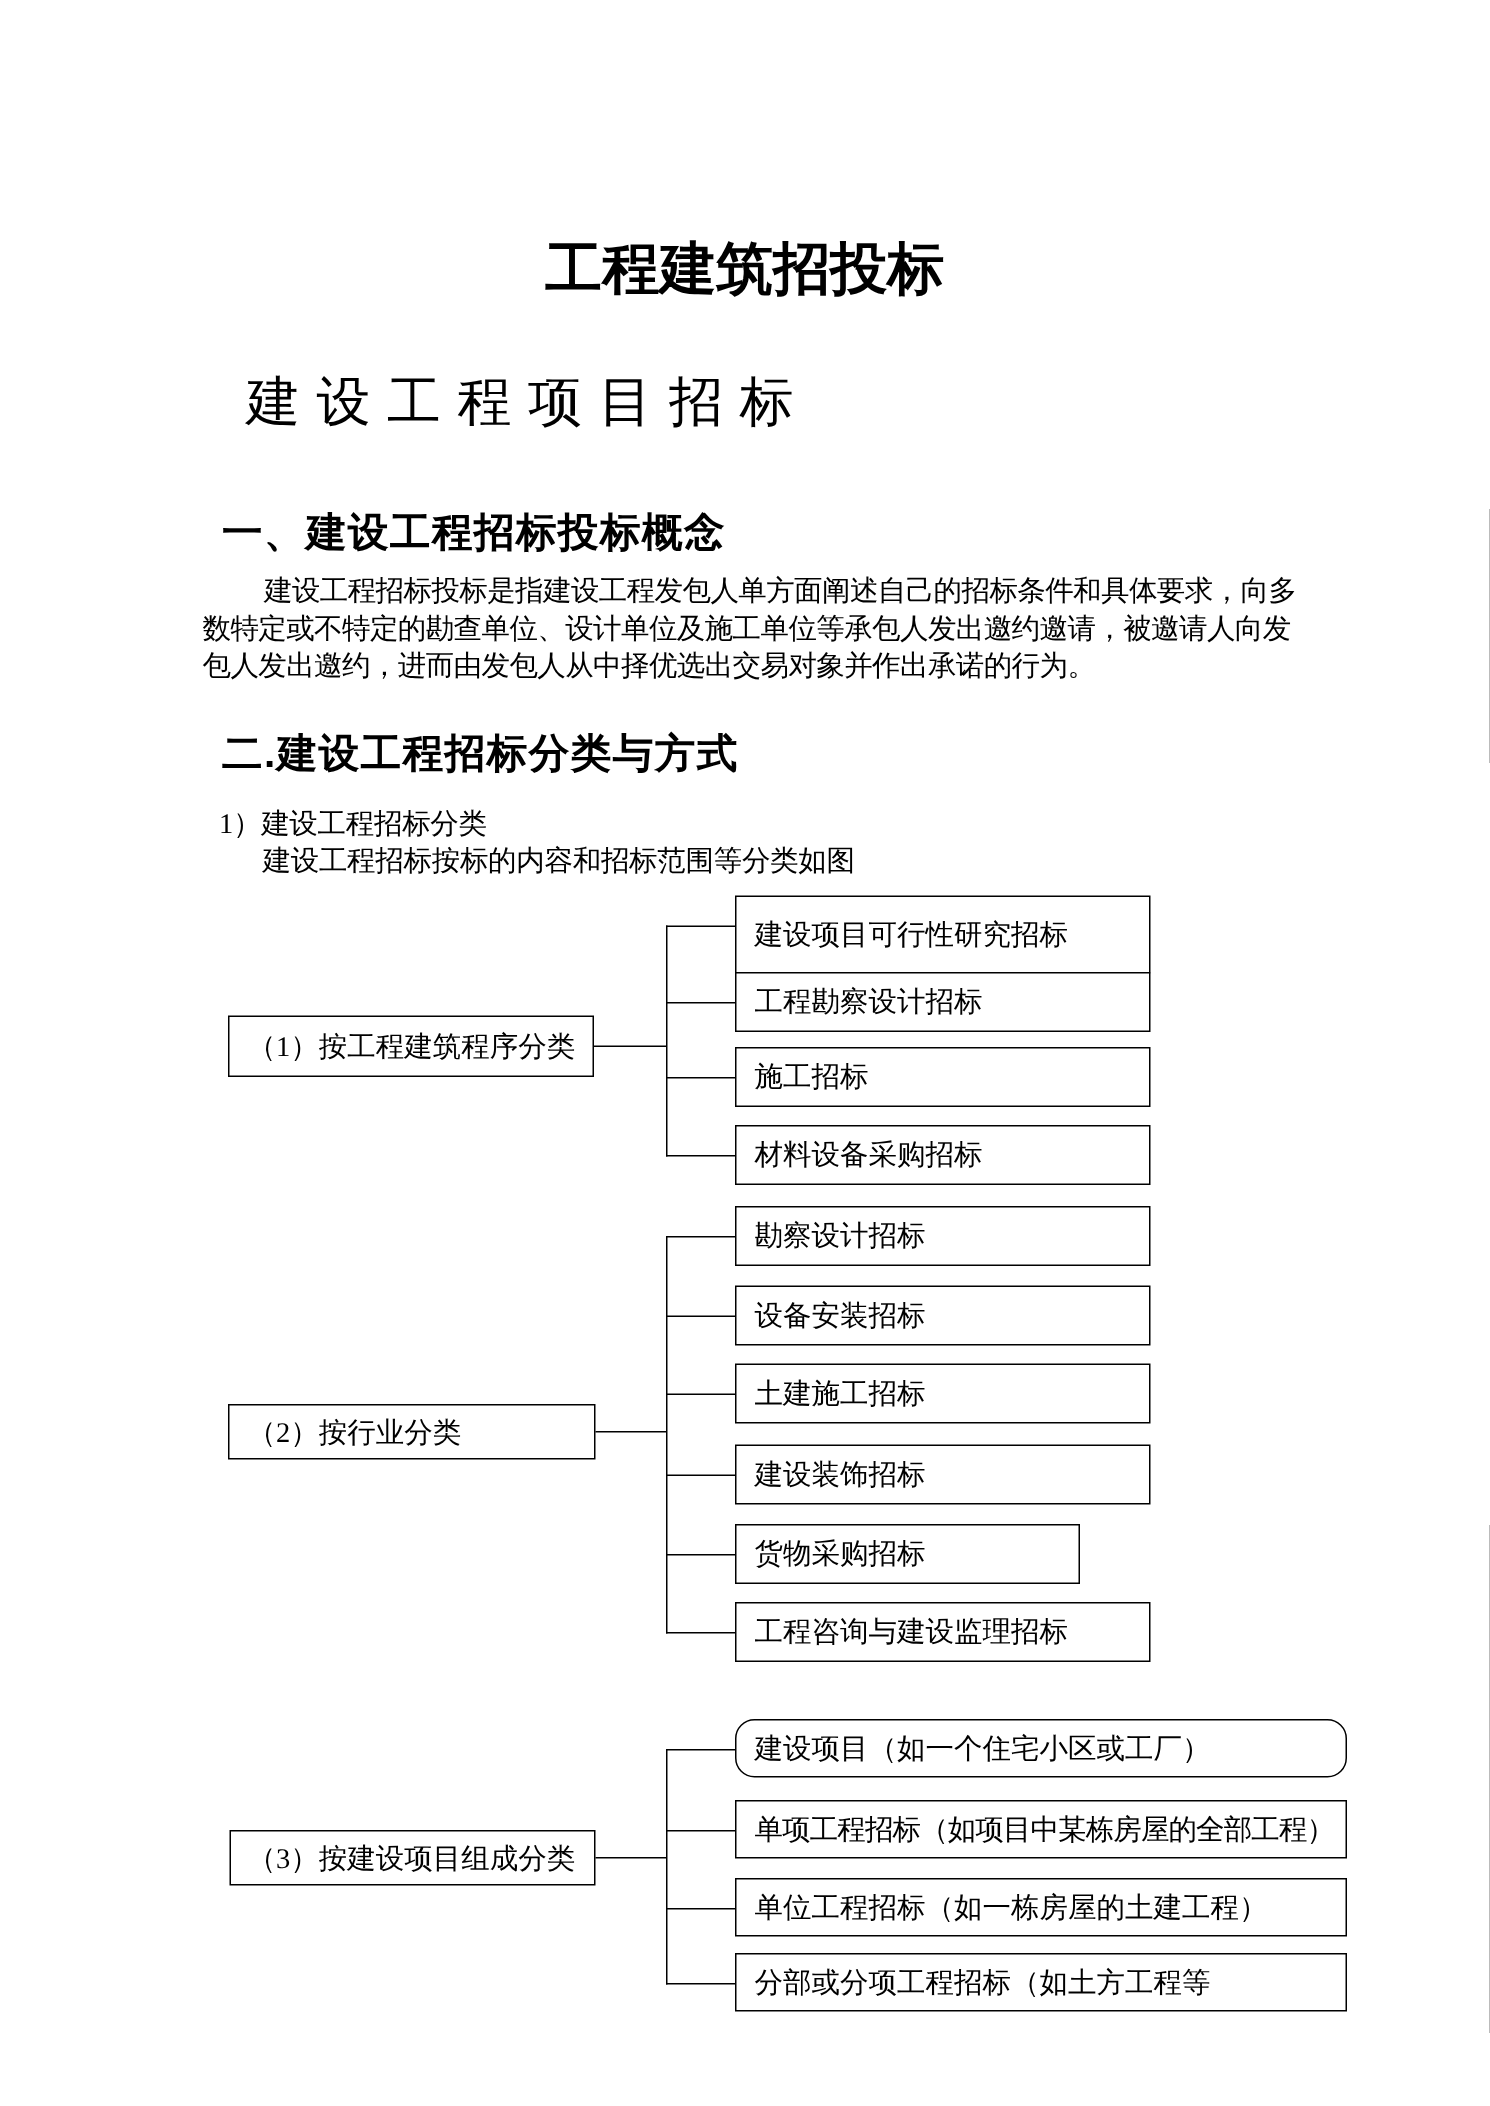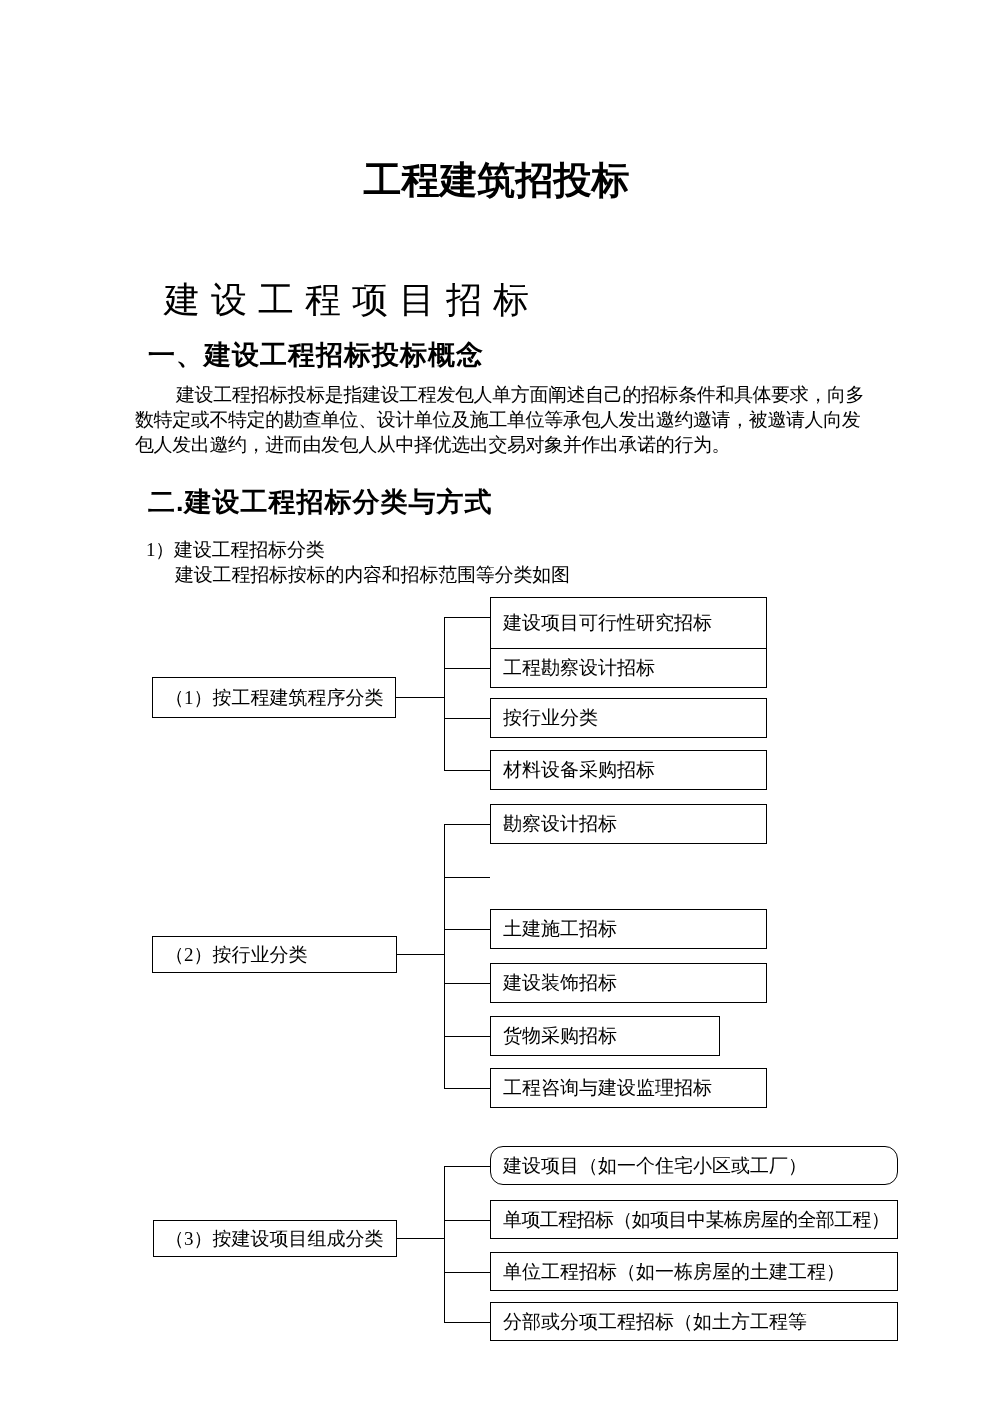--- a/index.html
+++ b/index.html
@@ -18,21 +18,20 @@
   .doc-title{
     top:159px;left:0;width:100%;
     text-align:center;
     font-size:38px;font-weight:bold;
     line-height:42px;
   }
   .doc-subtitle{
     top:246px;left:164px;
     font-size:36px;letter-spacing:11px;
     line-height:44px;
-    margin-top:32px;
   }
   .h1{
     font-size:27px;font-weight:bold;letter-spacing:1px;
     line-height:30px;
   }
   .bodytext{
     font-size:19px;line-height:25px;letter-spacing:-0.2px;
   }
   .para{top:382px;left:135px;}
   .pline{line-height:25px;letter-spacing:-0.4px;font-size:19px;white-space:nowrap;}
@@ -79,35 +78,36 @@
   <div class="hline" style="left:396px;top:697px;width:48px;"></div>
   <div class="vline" style="left:444px;top:617px;height:154px;"></div>
 
   <div class="hline" style="left:444px;top:617px;width:46px;"></div>
   <div class="hline" style="left:444px;top:668px;width:46px;"></div>
   <div class="hline" style="left:444px;top:718px;width:46px;"></div>
   <div class="hline" style="left:444px;top:770px;width:46px;"></div>
 
   <div class="dbox" style="left:490px;top:597px;width:277px;height:52px;">建设项目可行性研究招标</div>
   <div class="dbox" style="left:490px;top:648px;width:277px;height:40px;">工程勘察设计招标</div>
-  <div class="dbox" style="left:490px;top:698px;width:277px;height:40px;">按行业分类</div>
+  <div class="dbox" style="left:490px;top:698px;width:277px;height:40px;">施工招标</div>
   <div class="dbox" style="left:490px;top:750px;width:277px;height:40px;">材料设备采购招标</div>
 
   <div class="dbox" style="left:152px;top:936px;width:245px;height:37px;">（2）按行业分类</div>
   <div class="hline" style="left:397px;top:954px;width:47px;"></div>
   <div class="vline" style="left:444px;top:824px;height:265px;"></div>
 
   <div class="hline" style="left:444px;top:824px;width:46px;"></div>
   <div class="hline" style="left:444px;top:877px;width:46px;"></div>
   <div class="hline" style="left:444px;top:929px;width:46px;"></div>
   <div class="hline" style="left:444px;top:983px;width:46px;"></div>
   <div class="hline" style="left:444px;top:1036px;width:46px;"></div>
   <div class="hline" style="left:444px;top:1088px;width:46px;"></div>
 
   <div class="dbox" style="left:490px;top:804px;width:277px;height:40px;">勘察设计招标</div>
+  <div class="dbox" style="left:490px;top:857px;width:277px;height:40px;">设备安装招标</div>
   <div class="dbox" style="left:490px;top:909px;width:277px;height:40px;">土建施工招标</div>
   <div class="dbox" style="left:490px;top:963px;width:277px;height:40px;">建设装饰招标</div>
   <div class="dbox" style="left:490px;top:1016px;width:230px;height:40px;">货物采购招标</div>
   <div class="dbox" style="left:490px;top:1068px;width:277px;height:40px;">工程咨询与建设监理招标</div>
 
   <div class="dbox" style="left:153px;top:1220px;width:244px;height:37px;padding-left:11px;">（3）按建设项目组成分类</div>
   <div class="hline" style="left:397px;top:1238px;width:47px;"></div>
   <div class="vline" style="left:444px;top:1166px;height:157px;"></div>
 
   <div class="hline" style="left:444px;top:1166px;width:46px;"></div>

